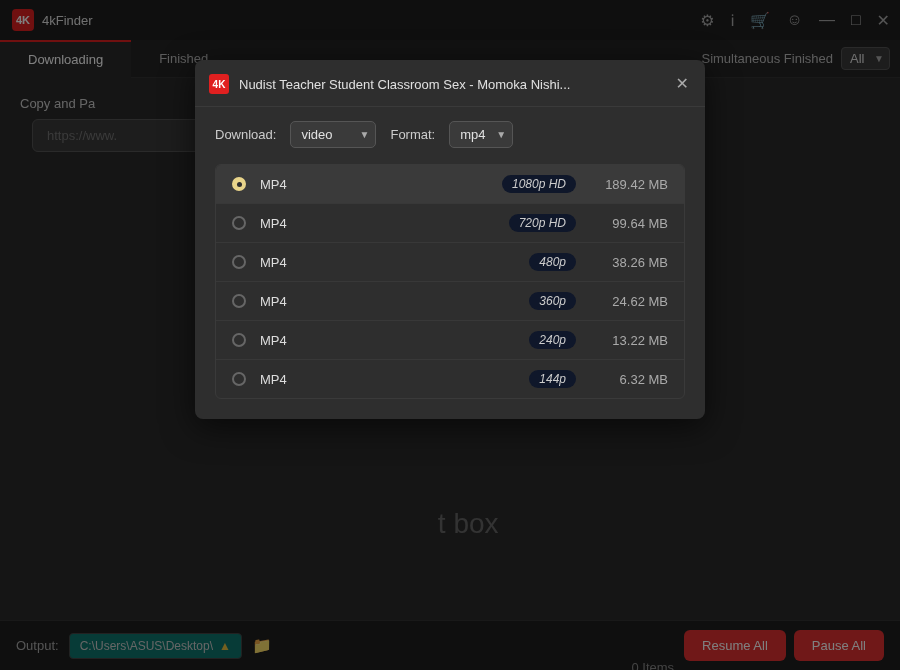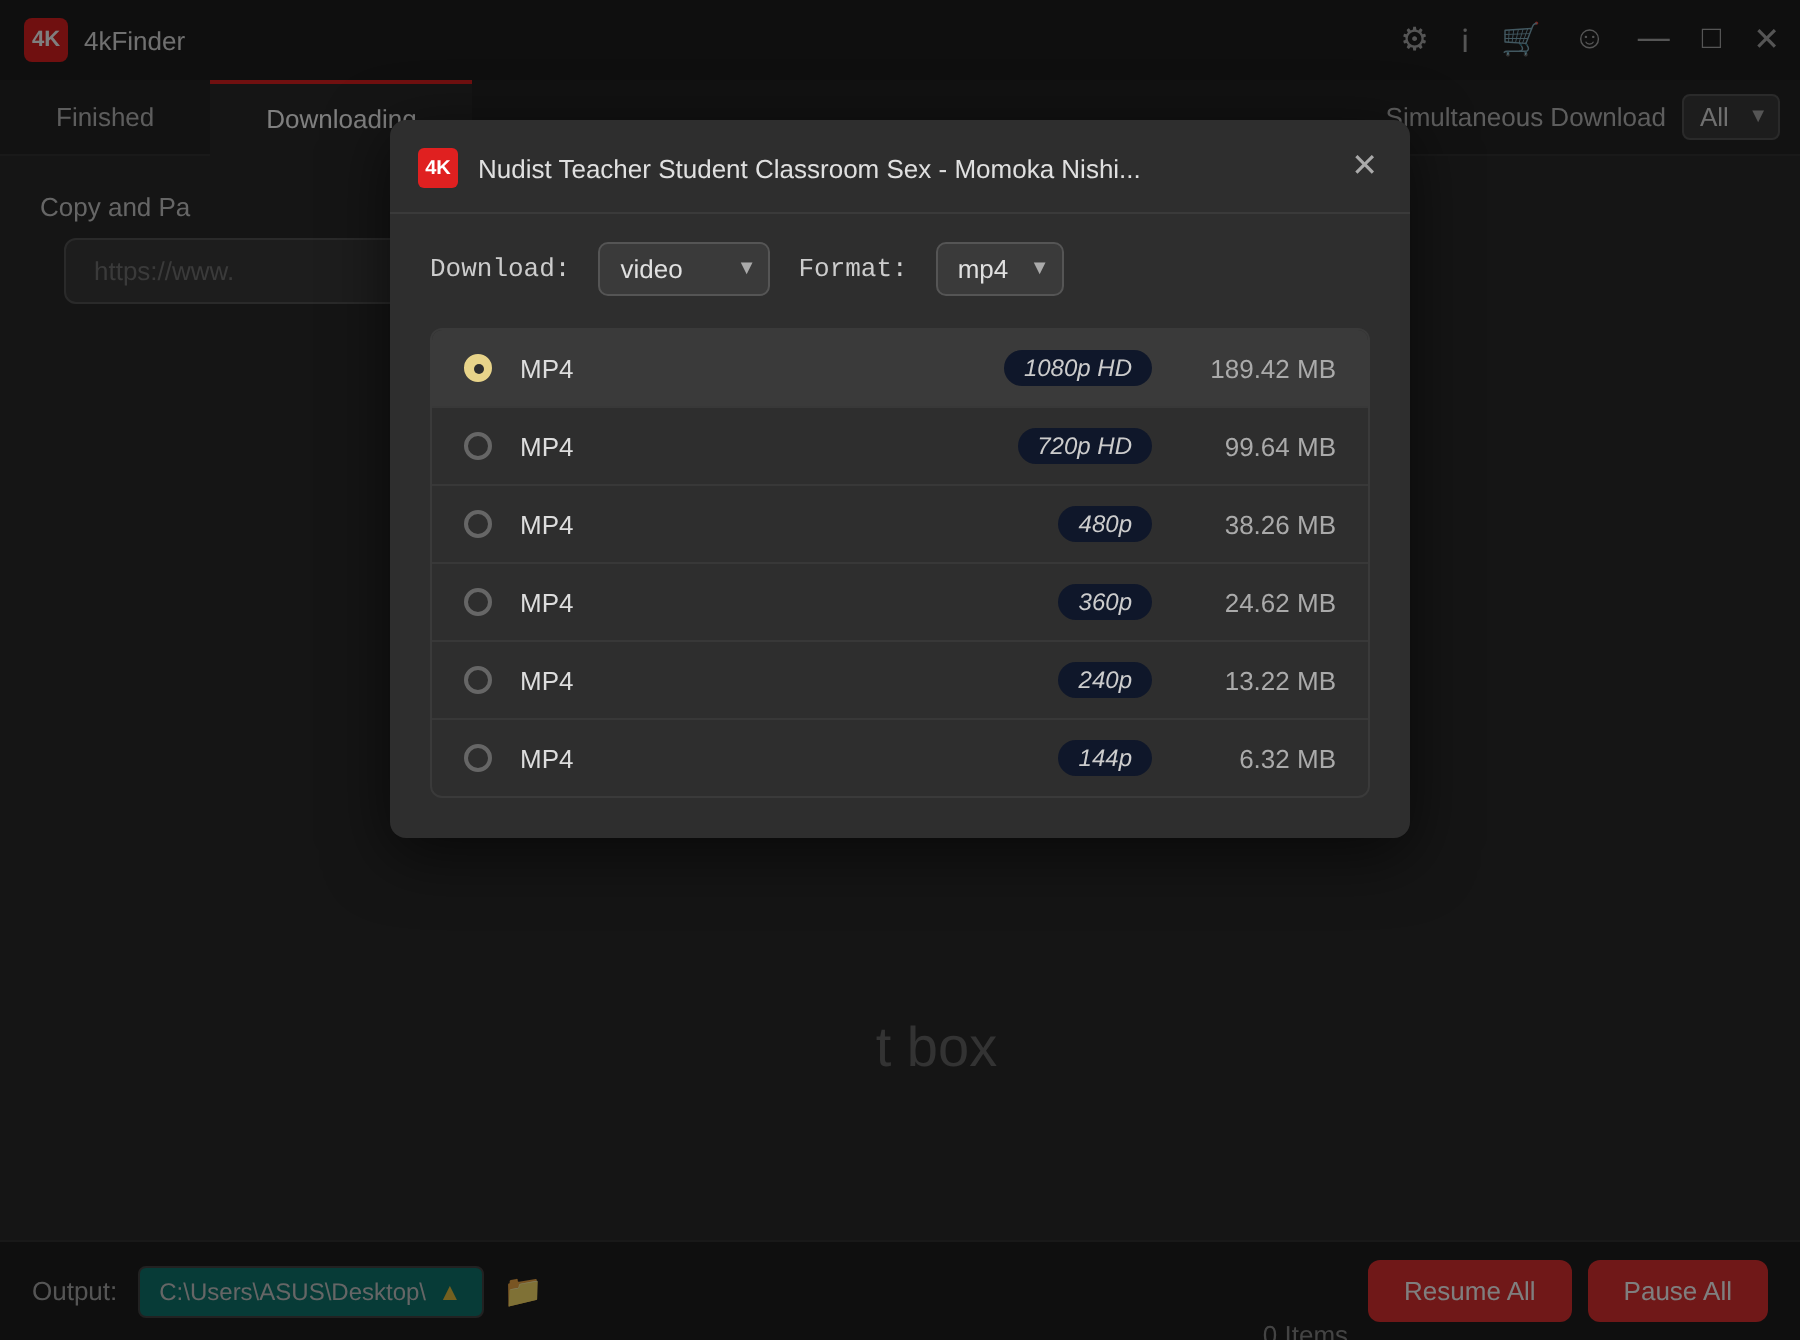--- a/index.html
+++ b/index.html
@@ -273,21 +273,20 @@
     
     .modal-controls {
       display: flex;
       align-items: center;
       padding: 14px 20px 10px 20px;
       gap: 14px;
     }
     .control-label {
       color: #ccc;
       font-size: 13px;
-      font-family: Liberation Mono, monospace;
     }
     .dropdown-wrapper {
       position: relative;
       display: inline-flex;
       align-items: center;
     }
     .dropdown-wrapper select {
       background: #3a3a3a;
       border: 1px solid #555;
       color: #e0e0e0;
@@ -394,28 +393,28 @@
     <span class="title-bar-icon">ℹ</span>
     <span class="title-bar-icon">🛒</span>
     <span class="title-bar-icon">☺</span>
     <span class="title-bar-icon">—</span>
     <span class="title-bar-icon">□</span>
     <span class="title-bar-icon">✕</span>
   </div>
 </div>
 
 <div class="tab-bar">
+  <div class="tab active">
+    <span>Downloading</span>
+  </div>
   <div class="tab">
     <span>Finished</span>
   </div>
-  <div class="tab active">
-    <span>Downloading</span>
-  </div>
   <div class="simultaneous-section">
-    <span>Simultaneous Download</span>
+    <span>Simultaneous Finished</span>
     <div class="sim-select-wrapper">
       <select>
         <option>All</option>
         <option>1</option>
         <option>2</option>
         <option>3</option>
       </select>
       <span class="sim-chevron">▼</span>
     </div>
   </div>

